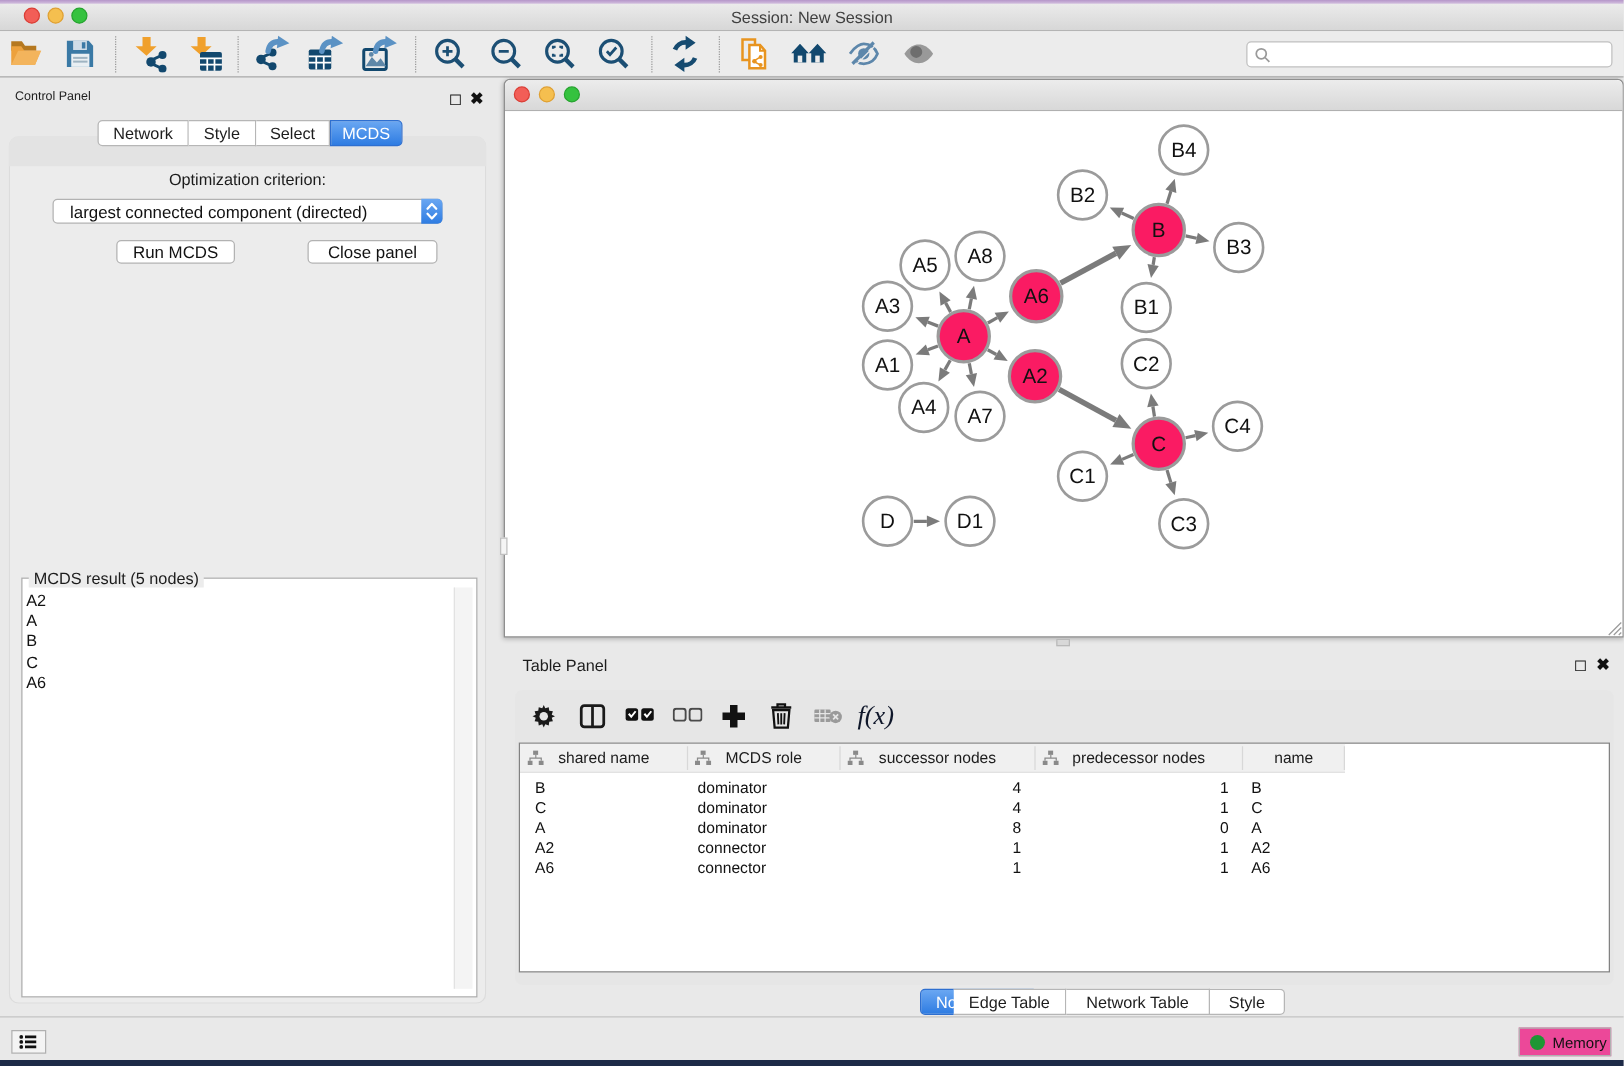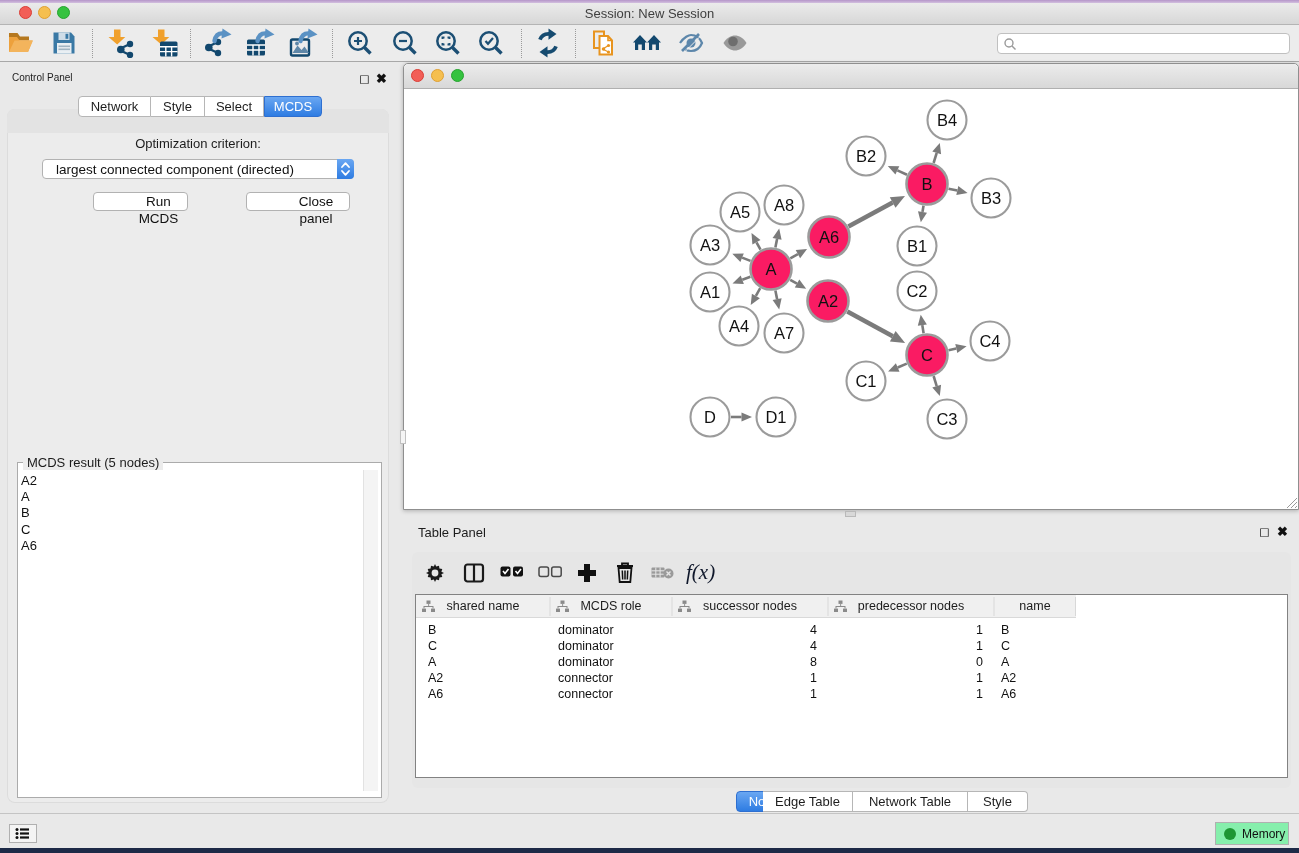--- a/index.html
+++ b/index.html
@@ -24,21 +24,21 @@
 .panIcons { position:absolute; top:9px; font-size:13px; color:#111; }
 #cpBox { left:7px; top:109px; width:382px; height:694px; background:#ececec; border-radius:8px; box-shadow:0 0 0 1px #dcdcdc inset; }
 #cpBoxTop { left:7px; top:109px; width:382px; height:24px; background:#e3e3e3; border-radius:8px 8px 0 0; }
 #tabs { left:78px; top:96px; height:21px; }
 .tab { position:absolute; top:0; height:21px; background:#fff; border:1px solid #b6b6b6; color:#1d1d1d; font-size:13px; text-align:center; line-height:20px; }
 .tabsel { background:linear-gradient(#6aa7f2,#2e7ce2); color:#fff; border:1px solid #2e6fd0; }
 #optLabel { left:7px; top:136px; width:382px; text-align:center; font-size:13px; color:#1c1c1c; }
 #dropdown { left:42px; top:159px; width:312px; height:20px; background:#fff; border:1px solid #b2b2b2; border-radius:4px; font-size:13.5px; color:#111; }
 #dropdown .txt { position:absolute; left:13px; top:2px; }
 #ddBtn { position:absolute; right:-1px; top:-1px; width:17px; height:20px; background:linear-gradient(#6aa7f2,#2e7ce2); border-radius:0 4px 4px 0; }
-.btn { position:absolute; height:19px; background:#fff; border:1px solid #b2b2b2; border-radius:4px; font-size:13.5px; color:#111; text-align:center; line-height:17px;padding-left:36px; }
+.btn { position:absolute; height:19px; background:#fff; border:1px solid #b2b2b2; border-radius:4px; font-size:13.5px; color:#111; text-align:center; line-height:17px; }
 
 #grp { left:17px; top:462px; width:365px; height:336px; border:1px solid #ababab; background:#fff; }
 #grpLabel { left:23px; top:455px; background:#ececec; padding:0 4px; font-size:13px; color:#1c1c1c; }
 #grpList { left:21px; top:473px; width:359px; height:322px; font-size:13px; color:#111; line-height:16.2px; }
 #grpScroll { left:363px; top:470px; width:15px; height:321px; background:#f4f4f4; border-left:1px solid #e2e2e2; }
 
 #netwin { left:403px; top:63px; width:896px; height:447px; background:#fff; border:1px solid #8f8f8f; border-radius:5px 5px 0 0; box-shadow:0 1px 4px rgba(0,0,0,0.25); }
 #netbar { position:absolute; left:0; top:0; width:100%; height:25px; background:linear-gradient(#ececec,#d8d8d8); border-bottom:1px solid #b0b0b0; border-radius:5px 5px 0 0; }
 #netbar .t1 { left:7px; top:5px; background:#f25e57; border:0.5px solid #da3e36; }
 #netbar .t2 { left:27px; top:5px; background:#f5bf4f; border:0.5px solid #dfa033; }
@@ -48,21 +48,21 @@
 #tpTitle { left:418px; top:525px; font-size:13px; color:#1d1d1d; }
 #tpBox { left:412px; top:552px; width:879px; height:236px; background:#e6e6e6; border-radius:6px; }
 #tbl { left:415px; top:594px; width:873px; height:184px; background:#fff; border:1px solid #828282; }
 .hcell { position:absolute; top:0; height:23px; background:#f0f0f0; border-right:1px solid #d9d9d9; font-size:12.5px; color:#1c1c1c; text-align:center; line-height:23px; }
 .trow { position:absolute; font-size:12.5px; color:#111; }
 
 #btabs { left:672px; top:791px; height:21px; }
 
 #statusDiv { left:0; top:813px; width:1299px; height:1px; background:#c4c4c4; }
 #listBtn { left:9px; top:824px; width:28px; height:19px; background:#f4f4f4; border:1px solid #b0b0b0; }
-#memBtn { left:1215px; top:822px; width:74px; height:23px; background:#86efac; border:1px solid #b0b0b0; font-size:12px; color:#111; }
+#memBtn { left:1215px; top:822px; width:74px; height:23px; background:#ec4899; border:1px solid #b0b0b0; font-size:12px; color:#111; }
 #memBtn .dot { position:absolute; left:8px; top:5px; width:12px; height:12px; border-radius:50%; background:#1e9634; }
 #memBtn .txt { position:absolute; left:26px; top:4px; }
 </style>
 </head>
 <body>
 <div class="abs" id="deskTop"></div>
 <div class="abs" id="titlebar">
   <div class="tl t1"></div>
     <div class="tl t2"></div>
     <div class="tl t3"></div>

